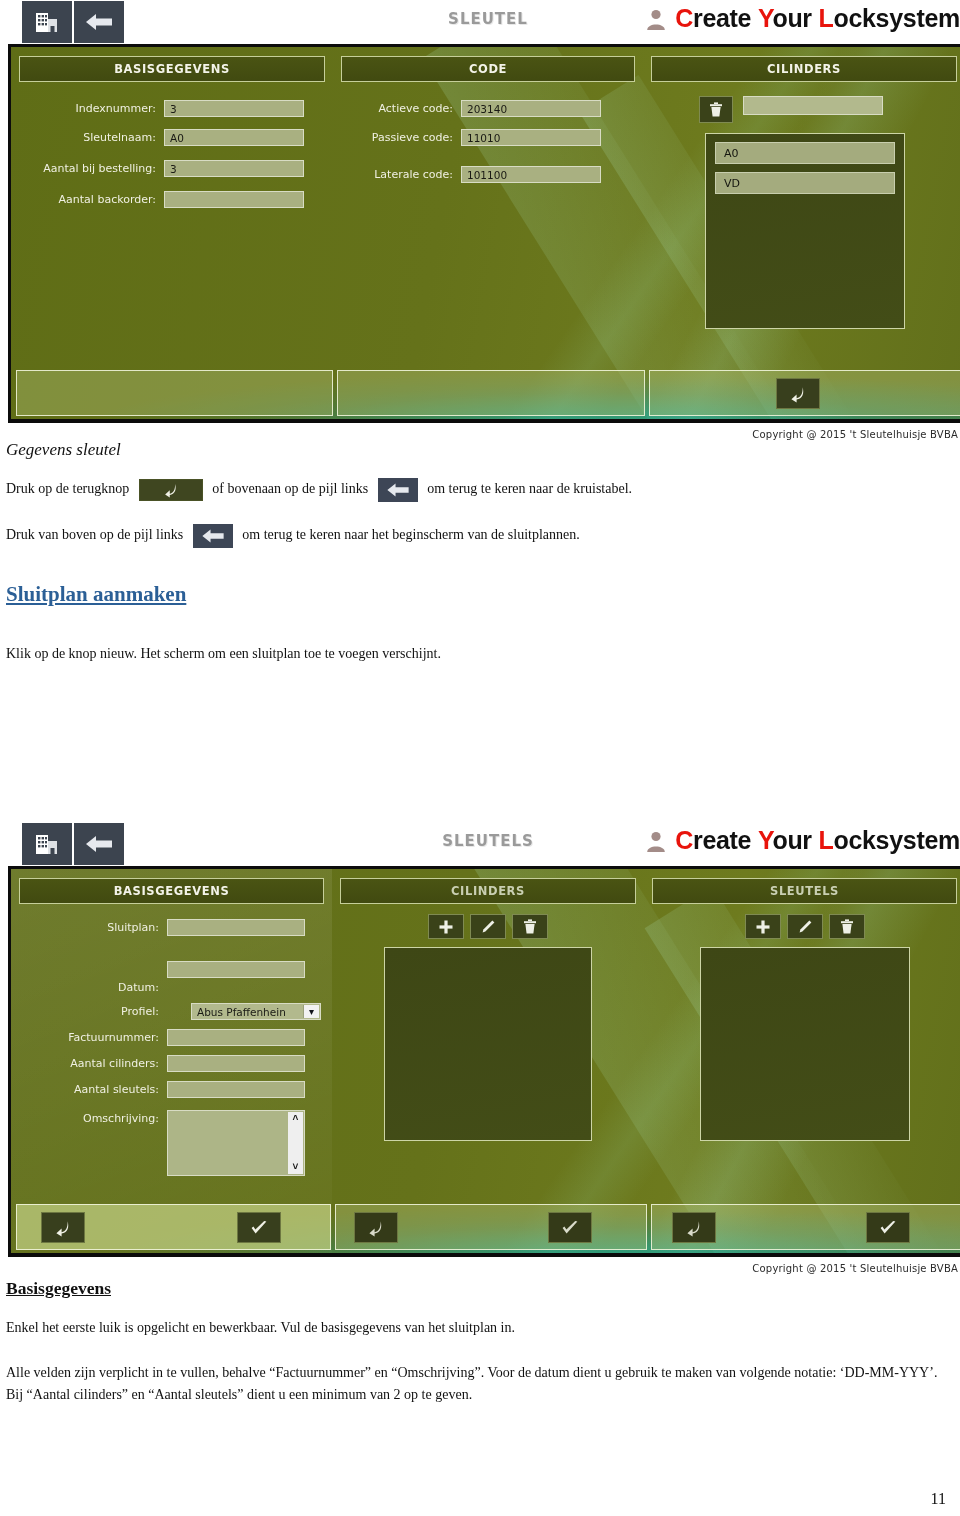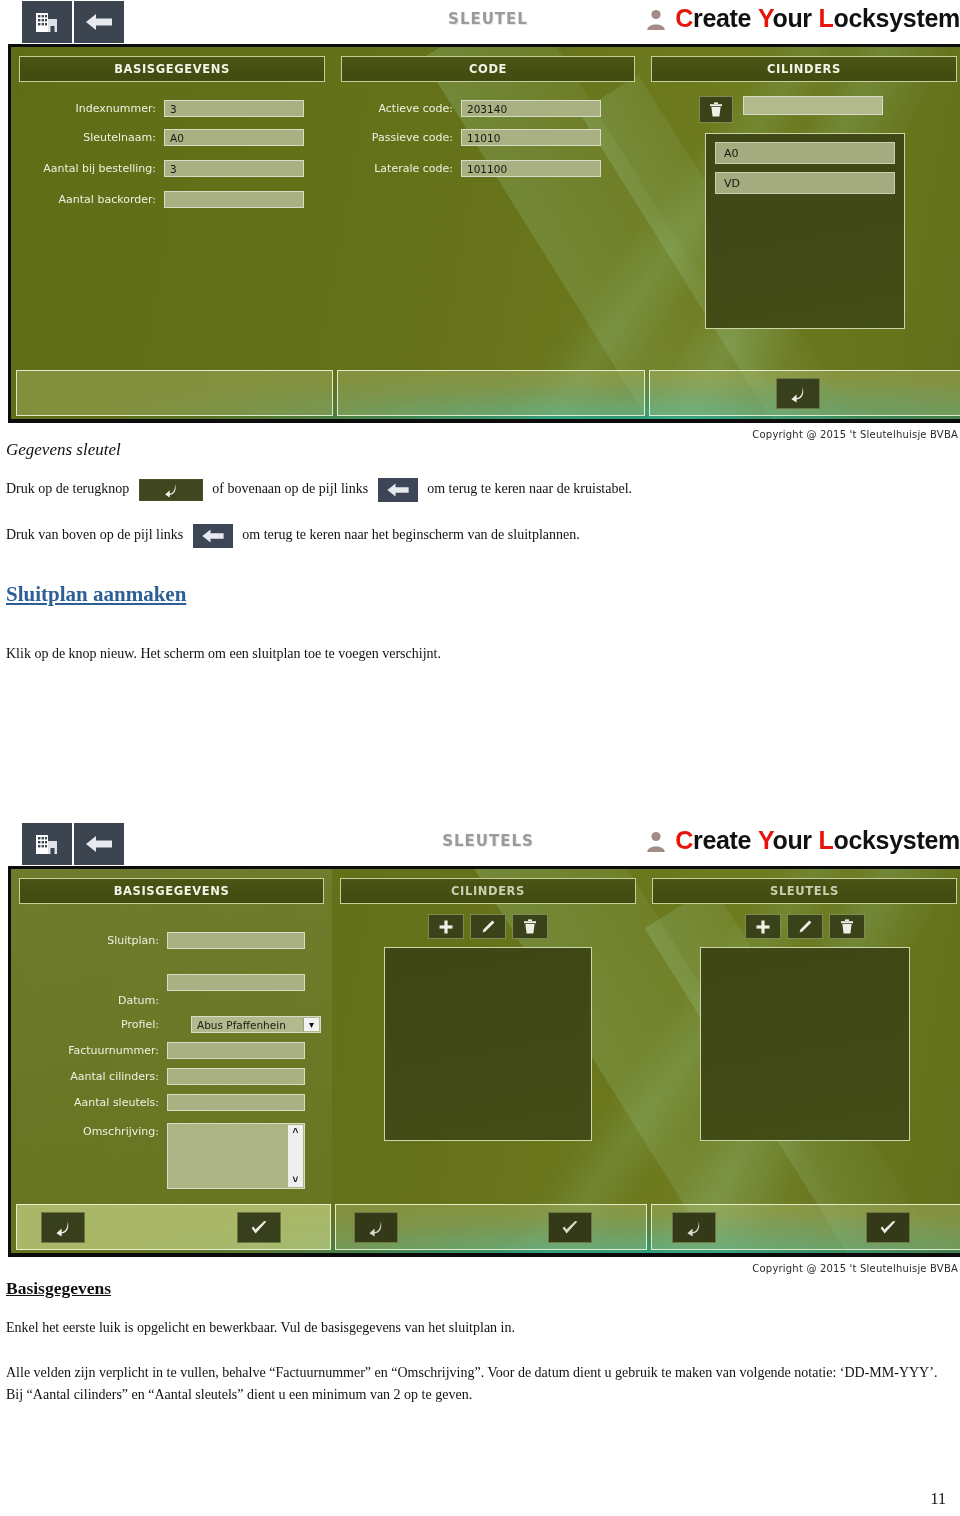--- a/index.html
+++ b/index.html
@@ -282,21 +282,21 @@
           </div>
         </div>
 
         <div class="col" style="max-width:310px;">
           <div class="tabhead">CODE</div>
           <div class="formarea" style="padding-top:18px;">
             <div class="frow">
               <div class="flabel" style="width:120px;">Actieve code:</div>
               <div class="finput" style="width:140px;">203140</div>
             </div>
-            <div class="frow" style="margin-bottom:14px;">
+            <div class="frow" style="margin-bottom:20px;">
               <div class="flabel" style="width:120px;">Passieve code:</div>
               <div class="finput" style="width:140px;">11010</div>
             </div>
             <div class="frow">
               <div class="flabel" style="width:120px;">Laterale code:</div>
               <div class="finput" style="width:140px;">101100</div>
             </div>
           </div>
         </div>
 
@@ -409,21 +409,21 @@
 
     <div class="app-body" style="height:387px;">
       <div class="swoosh" style="left:600px;top:-80px;width:130px;height:560px;"></div>
       <div class="swoosh" style="left:760px;top:0px;width:80px;height:500px;"></div>
       <div class="teal-wash"></div>
 
       <div class="cols">
 
         <div class="col active" style="max-width:326px;">
           <div class="tabhead">BASISGEGEVENS</div>
-          <div class="formarea" style="padding-top:28px;">
+          <div class="formarea" style="padding-top:15px;">
 
             <div class="frow" style="margin-bottom:9px;">
               <div class="flabel" style="width:148px;">Sluitplan:</div>
               <div class="finput" style="width:138px;"></div>
             </div>
 
             <div class="frow" style="margin-bottom:9px;">
               <div class="flabel" style="width:148px;margin-top:36px;">Datum:</div>
               <div class="finput" style="width:138px;"></div>
             </div>

